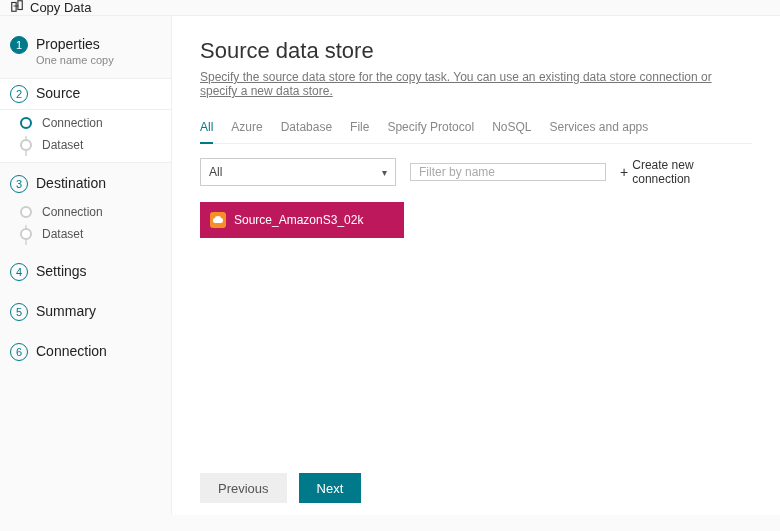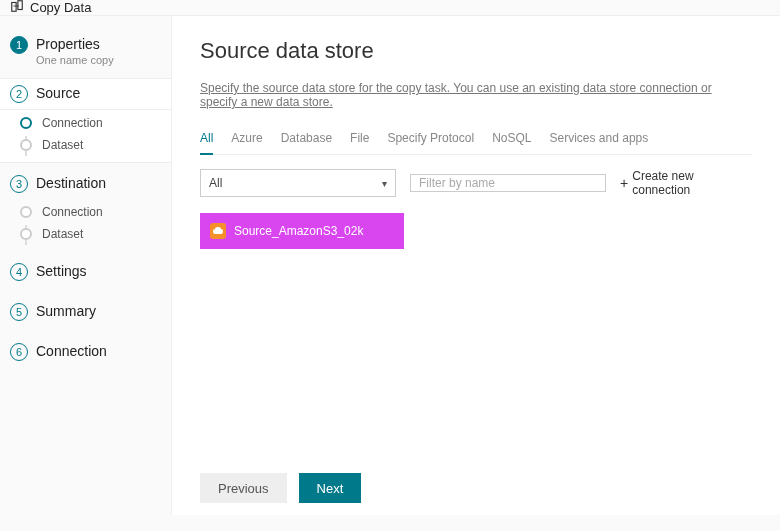--- a/index.html
+++ b/index.html
@@ -23,36 +23,36 @@
 
   .substeps { padding: 2px 0 6px 20px; }
   .substep { display: flex; align-items: center; padding: 4px 0; position: relative; }
   .sub-dot { width: 12px; height: 12px; border-radius: 50%; border: 2px solid #ccc; background: #fff; margin-right: 10px; flex: 0 0 12px; position: relative; z-index: 1; }
   .sub-dot.active { border-color: #007a8a; }
   .substep-label { font-size: 12px; color: #555; }
   .sub-line { position: absolute; left: 25px; top: 26px; width: 2px; height: 20px; background: #ddd; }
 
   
   .main { flex: 1; background: #fff; padding: 22px 28px 0 28px; position: relative; }
-  .page-title { font-size: 22px; color: #333; font-weight: 400; margin-bottom: 17px; }
+  .page-title { font-size: 22px; color: #333; font-weight: 400; margin-bottom: 6px; }
   .page-desc { font-size: 12px; color: #777; margin-bottom: 18px; text-decoration: underline; }
 
   .tabs { display: flex; gap: 18px; border-bottom: 1px solid #eee; margin-bottom: 14px; }
   .tab { font-size: 12px; color: #888; padding: 4px 0 8px 0; cursor: pointer; }
   .tab.active { color: #007a8a; border-bottom: 2px solid #007a8a; margin-bottom: -1px; }
 
   .filter-row { display: flex; align-items: center; gap: 14px; margin-bottom: 16px; }
   .type-filter { width: 200px; height: 28px; border: 1px solid #ccc; font-size: 12px; color: #444; padding: 0 8px; display: flex; align-items: center; justify-content: space-between; background: #fff; }
   .chev { font-size: 10px; color: #555; }
   .name-filter { width: 200px; height: 16px; border: 1px solid #ccc; font-size: 12px; color: #444; padding: 8px 8px; }
   .name-filter::placeholder { color: #aaa; }
   .create-link { margin-left: auto; font-size: 12px; color: #333; display: flex; align-items: center; gap: 4px; cursor: pointer; }
   .plus { font-size: 14px; }
 
-  .tile { width: 204px; height: 36px; background: #d946ef; color: #fff; display: flex; align-items: center; padding: 0 10px; font-size: 12px; }
+  .tile { width: 204px; height: 36px; background: #be185d; color: #fff; display: flex; align-items: center; padding: 0 10px; font-size: 12px; }
   .tile-icon { width: 16px; height: 16px; background: #f58f29; border-radius: 3px; margin-right: 8px; display: flex; align-items: center; justify-content: center; font-size: 9px; }
 
   .footer { position: absolute; bottom: 12px; left: 28px; display: flex; gap: 12px; }
   .btn { height: 30px; padding: 0 18px; font-size: 13px; border: none; cursor: pointer; }
   .btn-prev { background: #eee; color: #555; }
   .btn-next { background: #007a8a; color: #fff; }
 </style>
 </head>
 <body>
 

